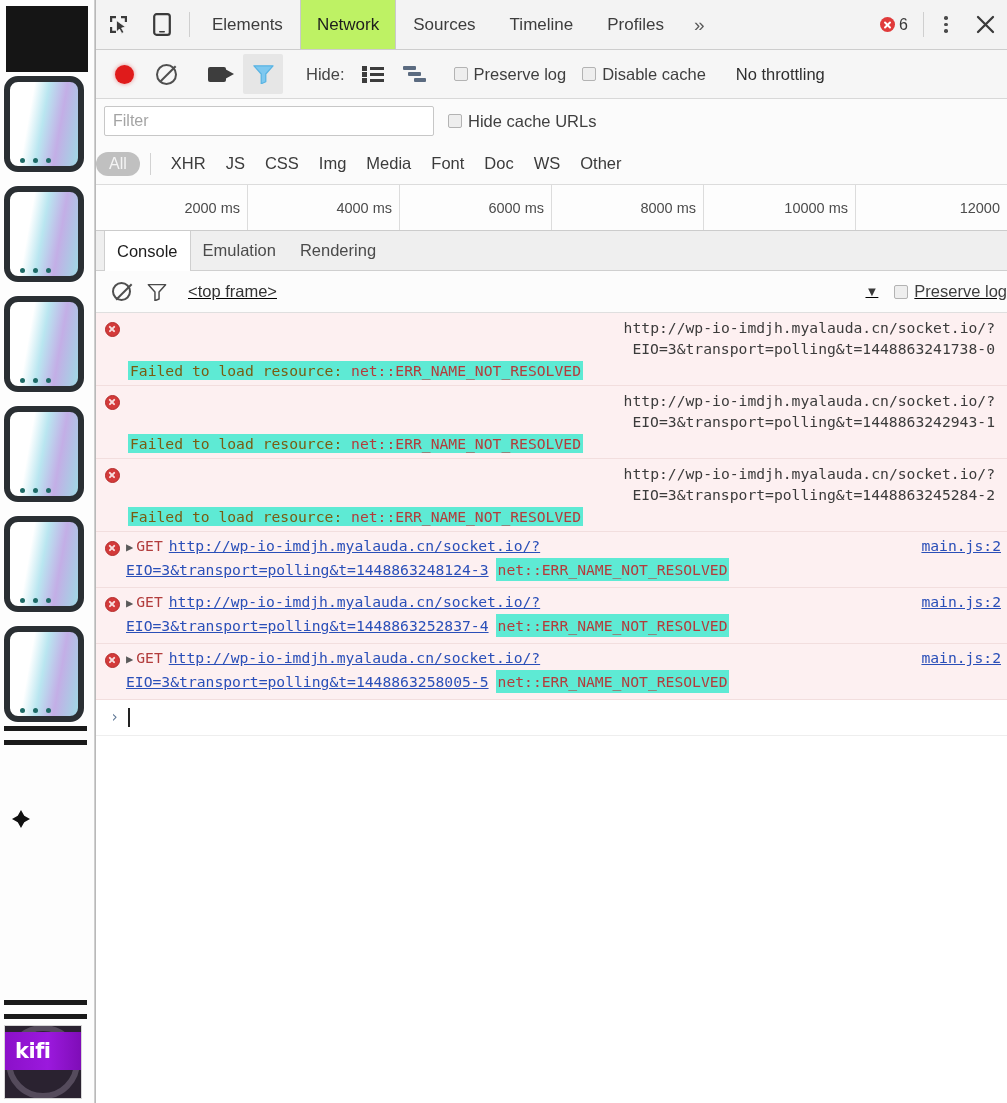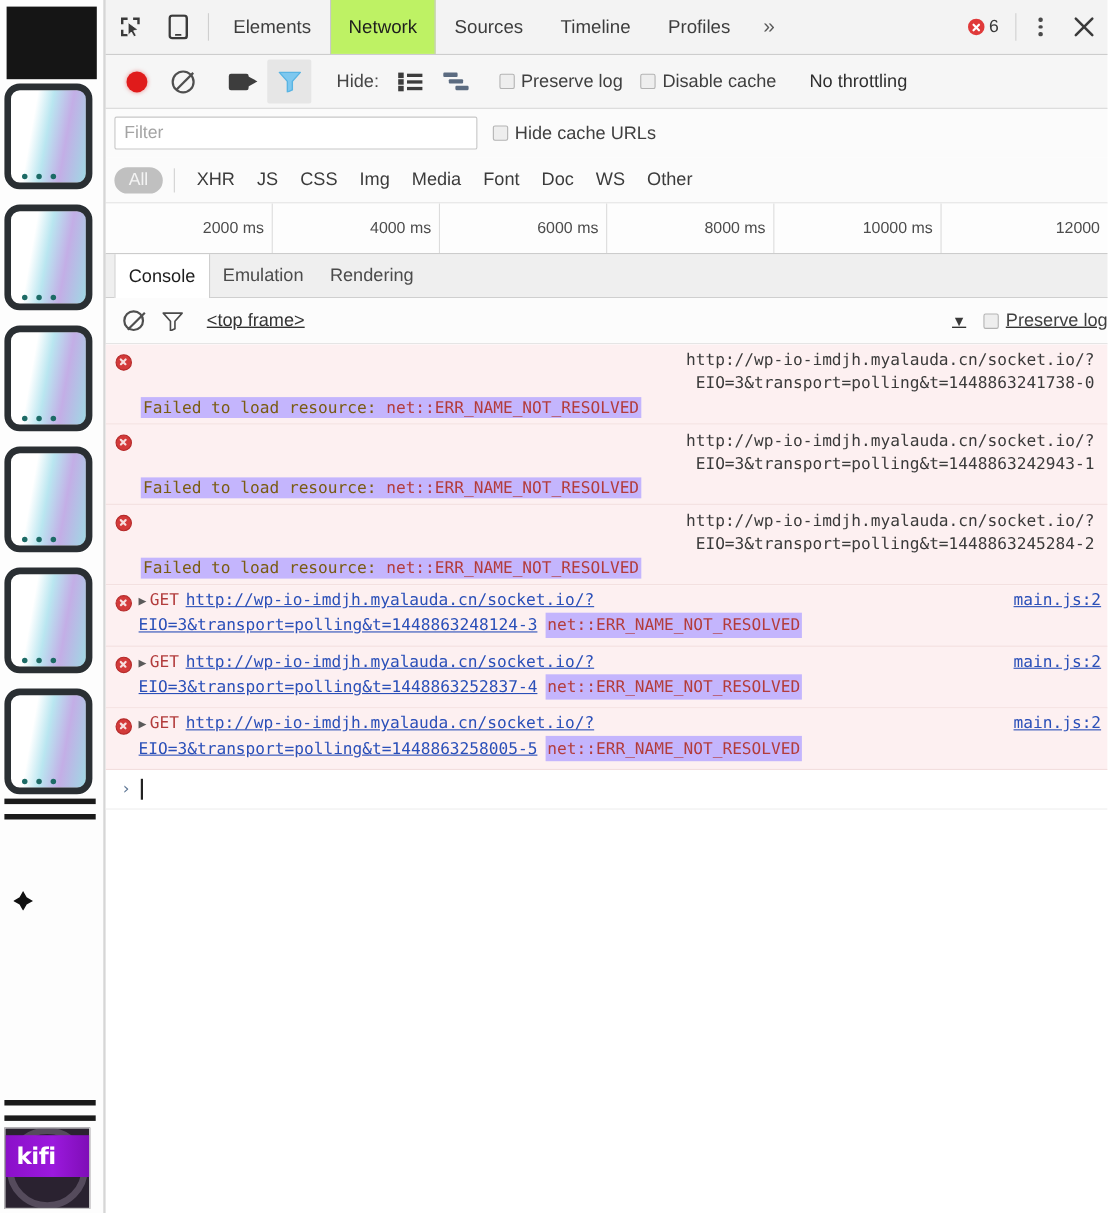--- a/index.html
+++ b/index.html
@@ -181,21 +181,21 @@
     width: 330px; height: 30px; border: 1.5px solid #c7c7c7;
     background: #fff; border-radius: 2px;
     font-size: 16px; color: #5d5d5d; padding: 0 8px;
     font-family: "Liberation Sans", sans-serif;
   }
   .filterinput::placeholder { color: #a4a4a4; }
 
   
   .typerow {
     height: 42px; flex: 0 0 42px; display: flex; align-items: center;
-    padding-left: 8px; gap: 0; background: #fbfbfb;
+    padding-left: 0; gap: 0; background: #fbfbfb;
     border-bottom: 1px solid #dcdcdc;
   }
   .pill {
     background: #c0c0c0; color: #f4f4f4; border-radius: 14px;
     padding: 3px 13px; font-size: 16px; cursor: pointer; font-weight: 500;
   }
   .typesep { width:1px; height:22px; background:#d2d2d2; margin: 0 10px; }
   .typeitem { font-size: 16.5px; color: #3b3b3b; padding: 0 10px; cursor: pointer; }
 
   
@@ -261,21 +261,21 @@
     content:''; position:absolute; left:2.3px; top:5.4px;
     width: 8px; height: 1.8px; background:#f7dede; border-radius:1px;
   }
   .msg .badge::before { transform: rotate(45deg); }
   .msg .badge::after  { transform: rotate(-45deg); }
 
   .urlblock { text-align: right; color: #3b3b3b; padding-right: 6px; }
   .urlblock .l2 { display: block; }
   .failline { margin-top: 1px; }
   .hl {
-    background: #c4b5fd; color: #7a5c12;
+    background: #5eead4; color: #7a5c12;
     padding: 1px 2px; box-decoration-break: clone;
     -webkit-box-decoration-break: clone;
   }
   .hl-red { color: #b33c3c; }
 
   
   .msg.getrow { padding: 3px 6px 3px 30px; min-height: 56px; }
   .msg.getrow .tri {
     color: #5a5a5a; font-size: 12px; margin-right: 3px;
   }

